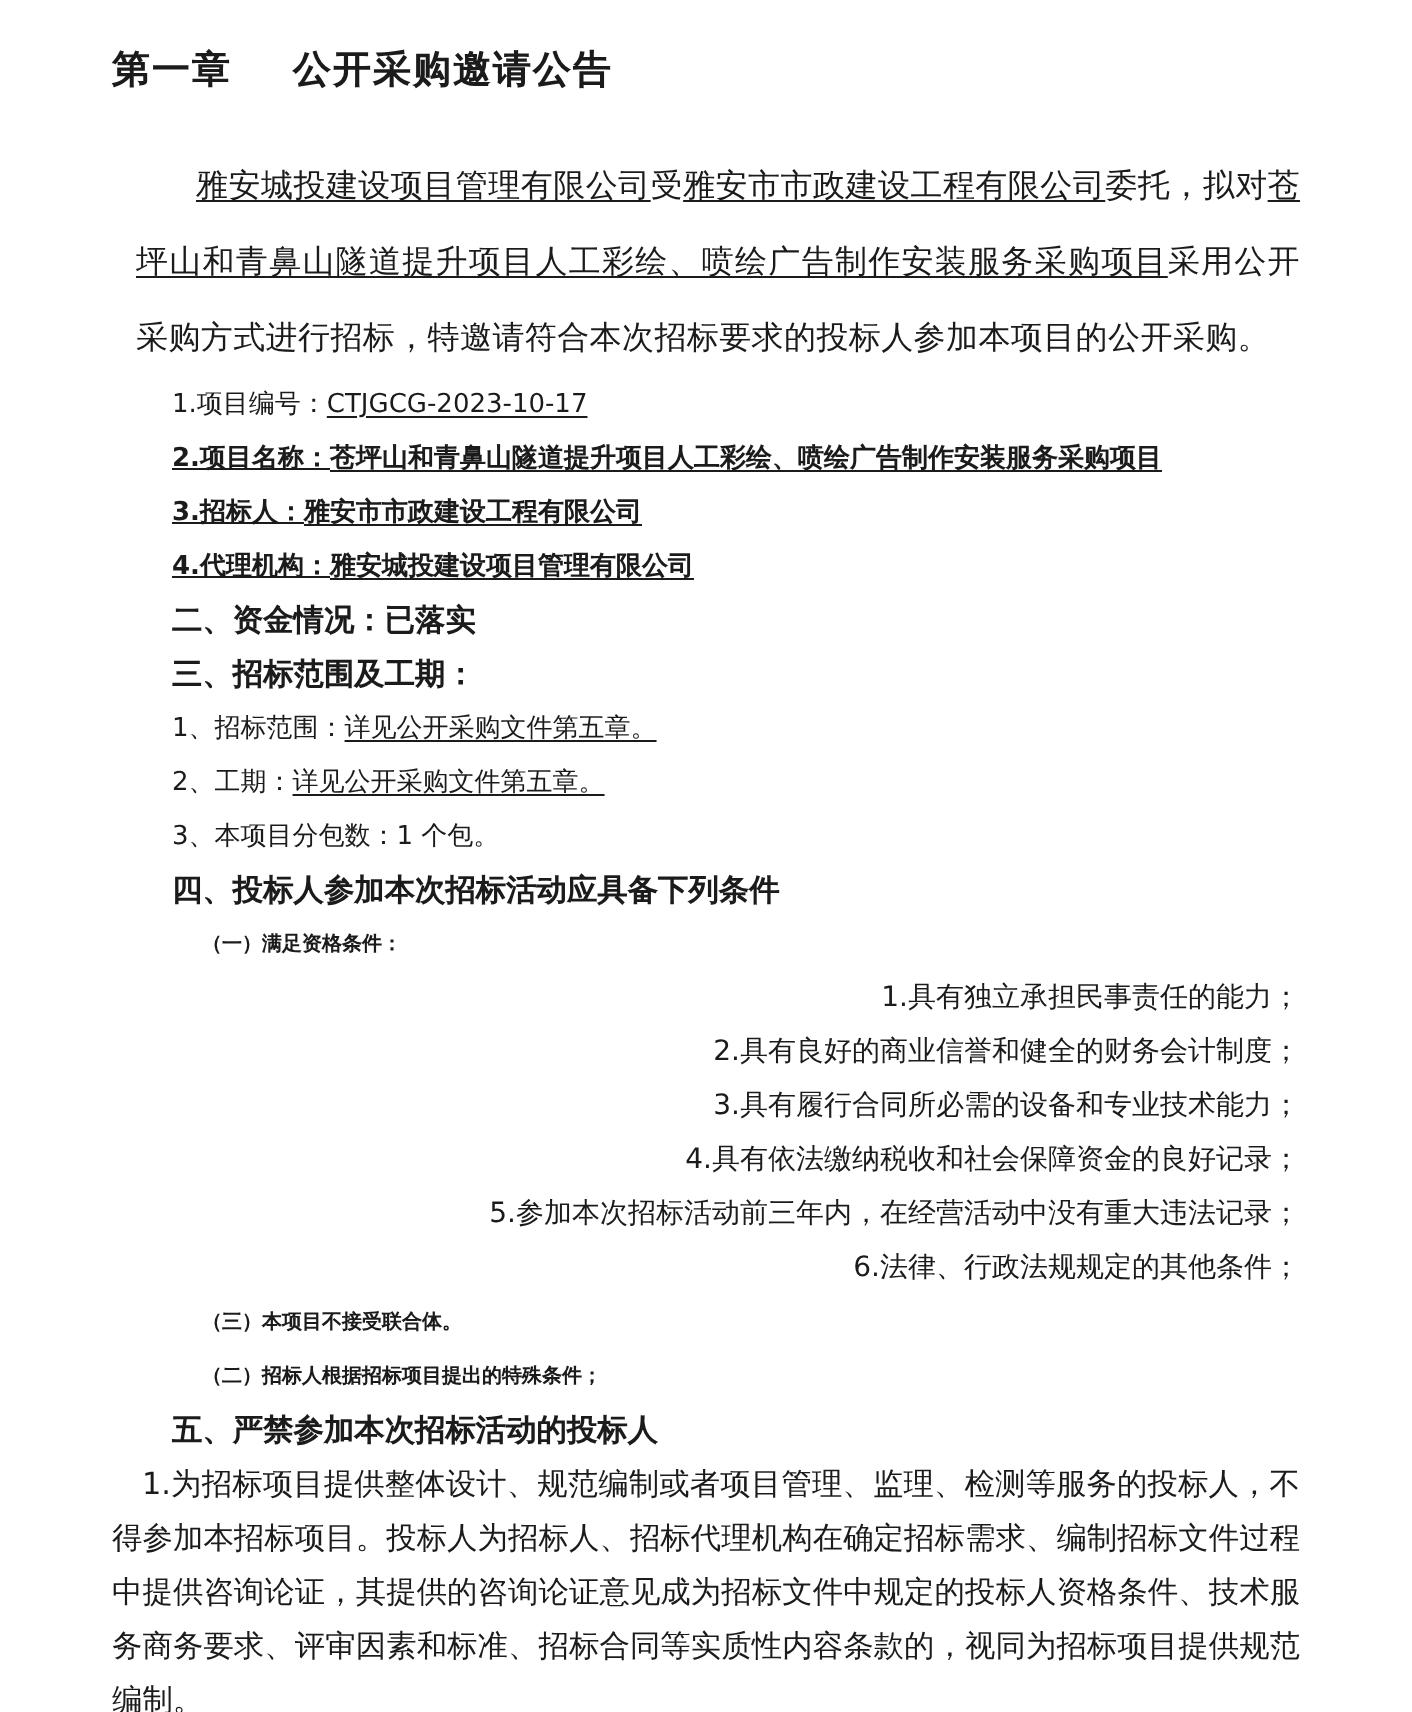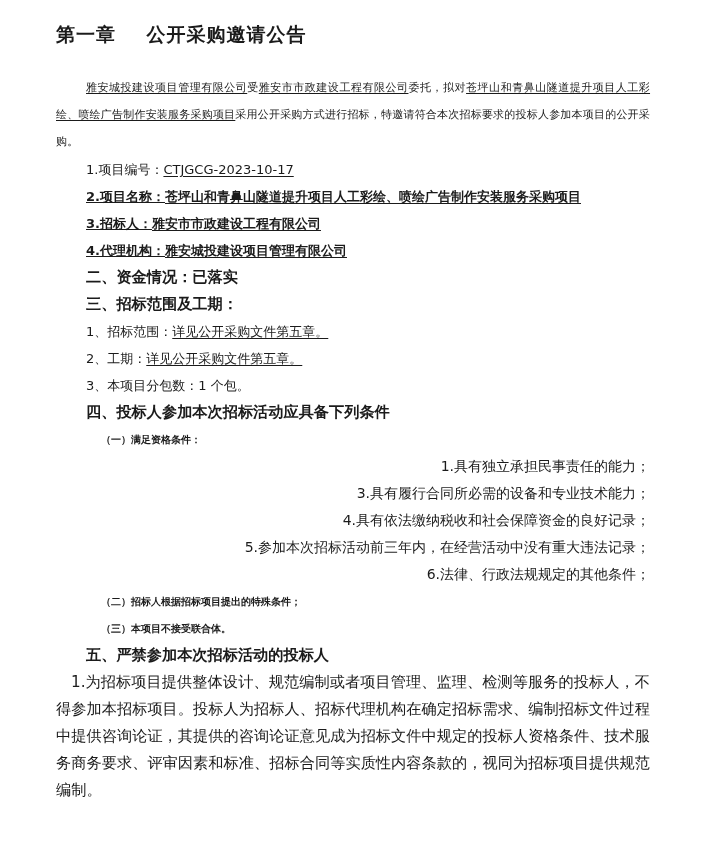--- a/index.html
+++ b/index.html
@@ -24,24 +24,24 @@
   .doc-title {
     text-align: left;
     font-size: 19px;
     font-weight: bold;
     letter-spacing: 1px;
     margin-top: 22px;
     margin-bottom: 26px;
     white-space: pre;
   }
   .para {
-    font-size: 11px;
-    line-height: 27px;
+    font-size: 16px;
+    line-height: 38px;
     text-align: justify;
-    margin: 0 0 1px 0;
+    margin: 0 0 1px 12px;
     letter-spacing: 0.2px;
   }
   .indent2 {
     text-indent: 30px;
   }
   .indent1 {
     text-indent: 15px;
   }
   .u {
     text-decoration: underline;
@@ -103,23 +103,24 @@
   <p class="lvl-heading">二、资金情况：已落实</p>
 
   <p class="lvl-heading">三、招标范围及工期：</p>
   <p class="lvl-item"><span>1、招标范围：</span><span class="u">详见公开采购文件第五章。</span></p>
   <p class="lvl-item"><span>2、工期：</span><span class="u">详见公开采购文件第五章。</span></p>
   <p class="lvl-item">3、本项目分包数：1 个包。</p>
 
   <p class="lvl-heading">四、投标人参加本次招标活动应具备下列条件</p>
   <p class="lvl-item-sub-b">（一）满足资格条件：</p>
   <p class="lvl-item-sub">1.具有独立承担民事责任的能力；</p>
+  <p class="lvl-item-sub">2.具有良好的商业信誉和健全的财务会计制度；</p>
   <p class="lvl-item-sub">3.具有履行合同所必需的设备和专业技术能力；</p>
   <p class="lvl-item-sub">4.具有依法缴纳税收和社会保障资金的良好记录；</p>
   <p class="lvl-item-sub">5.参加本次招标活动前三年内，在经营活动中没有重大违法记录；</p>
   <p class="lvl-item-sub">6.法律、行政法规规定的其他条件；</p>
+  <p class="lvl-item-sub-b">（三）本项目不接受联合体。</p>
   <p class="lvl-item-sub-b">（二）招标人根据招标项目提出的特殊条件；</p>
-  <p class="lvl-item-sub-b">（三）本项目不接受联合体。</p>
 
   <p class="lvl-heading">五、严禁参加本次招标活动的投标人</p>
   <p class="flow indent1">1.为招标项目提供整体设计、规范编制或者项目管理、监理、检测等服务的投标人，不得参加本招标项目。投标人为招标人、招标代理机构在确定招标需求、编制招标文件过程中提供咨询论证，其提供的咨询论证意见成为招标文件中规定的投标人资格条件、技术服务商务要求、评审因素和标准、招标合同等实质性内容条款的，视同为招标项目提供规范编制。</p>
 
 </div>
 
 </body></html>

